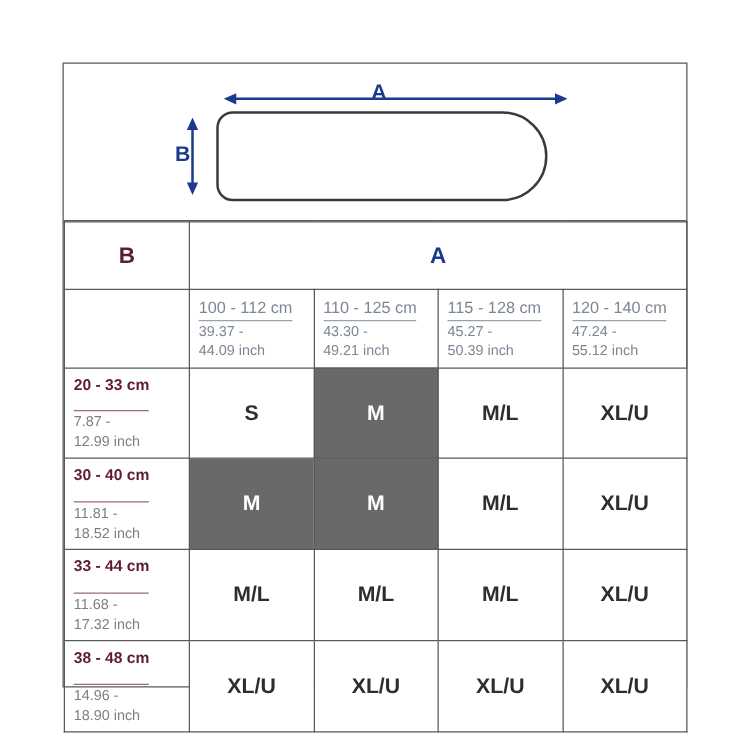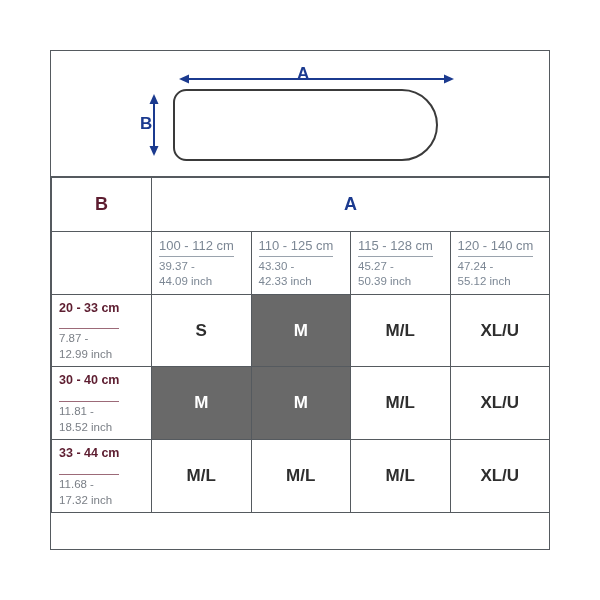--- a/index.html
+++ b/index.html
@@ -191,21 +191,21 @@
       <tr>
         <td class="blank"></td>
         <td class="colhdr">
           <span class="cm">100 - 112 cm</span>
           <span class="inch">39.37 -
 44.09 inch</span>
         </td>
         <td class="colhdr">
           <span class="cm">110 - 125 cm</span>
           <span class="inch">43.30 -
-42.33 inch</span>
+49.21 inch</span>
         </td>
         <td class="colhdr">
           <span class="cm">115 - 128 cm</span>
           <span class="inch">45.27 -
 50.39 inch</span>
         </td>
         <td class="colhdr">
           <span class="cm">120 - 140 cm</span>
           <span class="inch">47.24 -
 55.12 inch</span>
@@ -241,15 +241,26 @@
           <span class="cm">33 - 44 cm</span>
           <span class="inch">11.68 -
 17.32 inch</span>
         </td>
         <td class="cell">M/L</td>
         <td class="cell">M/L</td>
         <td class="cell">M/L</td>
         <td class="cell">XL/U</td>
       </tr>
 
+      <tr>
+        <td class="rowhdr">
+          <span class="cm">38 - 48 cm</span>
+          <span class="inch">14.96 -
+18.90 inch</span>
+        </td>
+        <td class="cell">XL/U</td>
+        <td class="cell">XL/U</td>
+        <td class="cell">XL/U</td>
+        <td class="cell">XL/U</td>
+      </tr>
     </tbody>
   </table>
 </div>
 
 </body></html>

